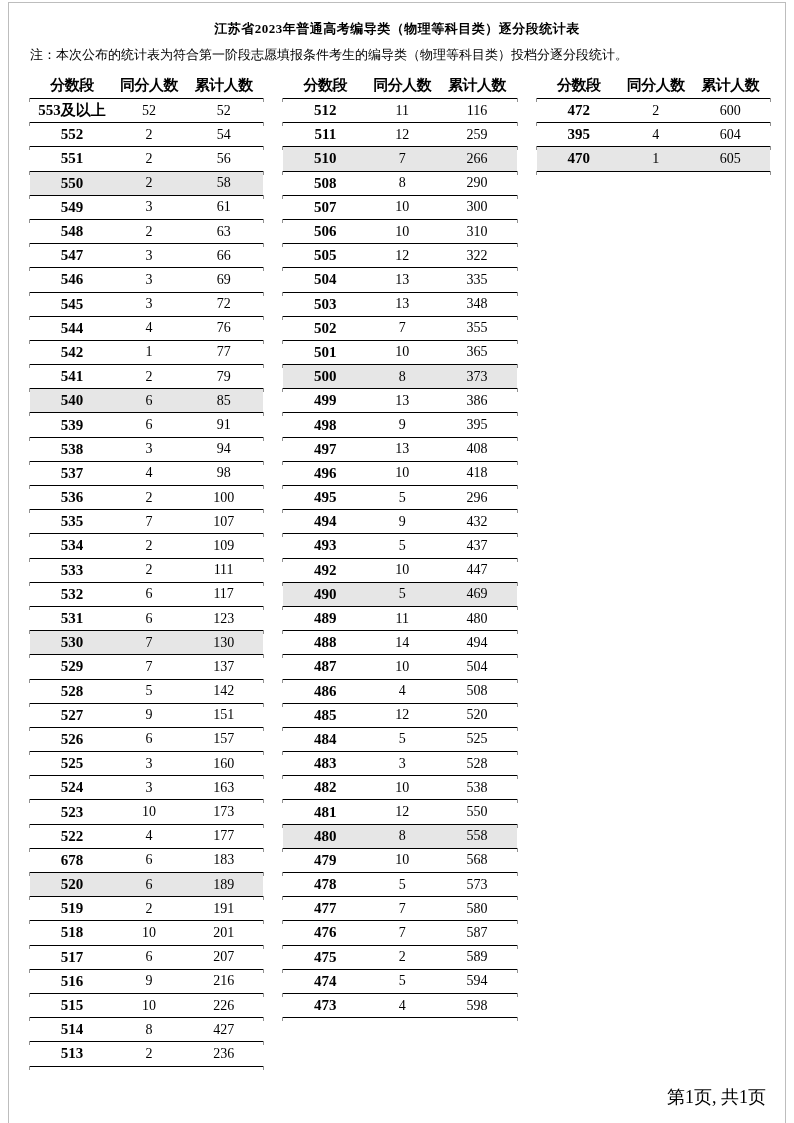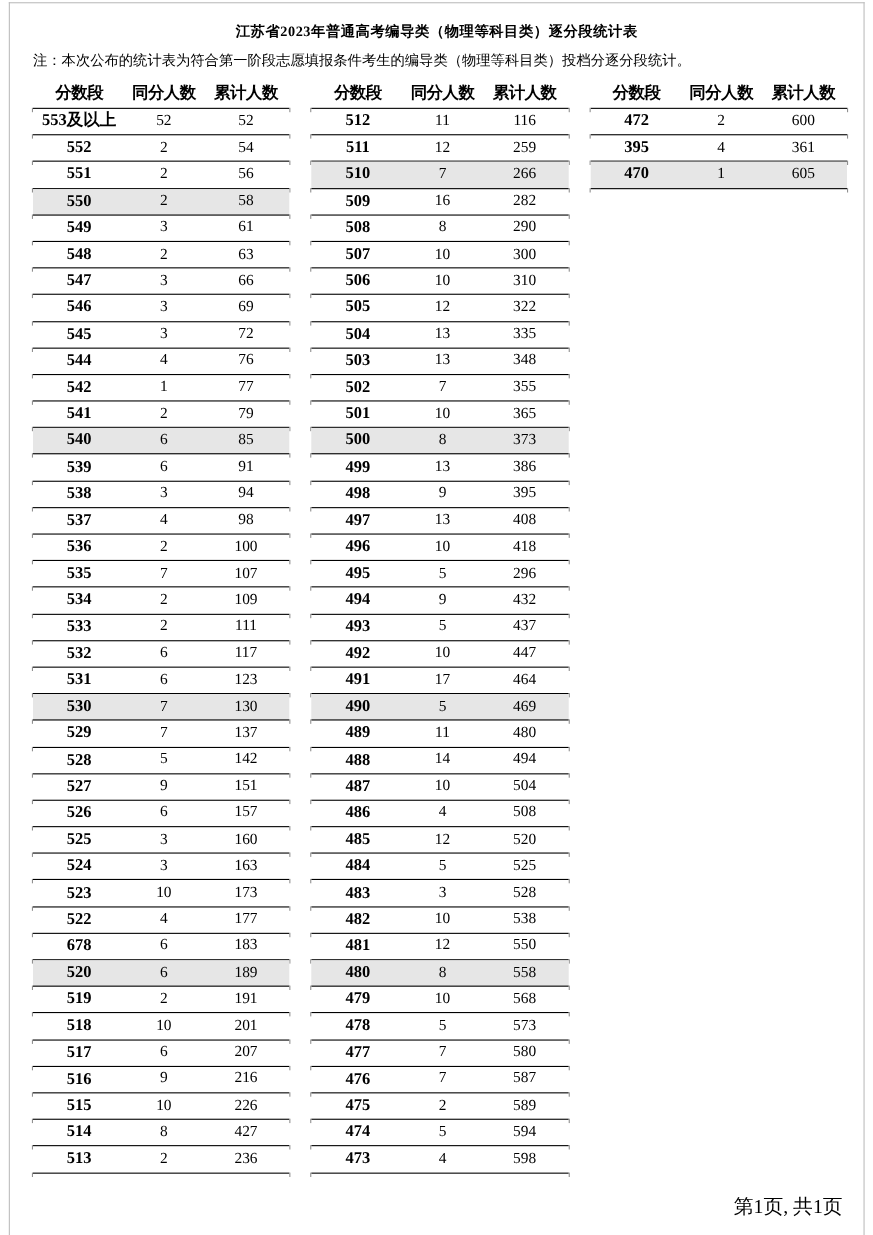--- a/index.html
+++ b/index.html
@@ -306,25 +306,20 @@
         <div class="cell score-cell">511</div>
         <div class="cell count-cell">12</div>
         <div class="cell cumulative-cell">259</div>
       </div>
       <div class="trow drow hl">
         <div class="cell score-cell">510</div>
         <div class="cell count-cell">7</div>
         <div class="cell cumulative-cell">266</div>
       </div>
       <div class="trow drow">
-        <div class="cell score-cell">509</div>
-        <div class="cell count-cell">16</div>
-        <div class="cell cumulative-cell">282</div>
-      </div>
-      <div class="trow drow">
         <div class="cell score-cell">508</div>
         <div class="cell count-cell">8</div>
         <div class="cell cumulative-cell">290</div>
       </div>
       <div class="trow drow">
         <div class="cell score-cell">507</div>
         <div class="cell count-cell">10</div>
         <div class="cell cumulative-cell">300</div>
       </div>
       <div class="trow drow">
@@ -394,25 +389,20 @@
       </div>
       <div class="trow drow">
         <div class="cell score-cell">493</div>
         <div class="cell count-cell">5</div>
         <div class="cell cumulative-cell">437</div>
       </div>
       <div class="trow drow">
         <div class="cell score-cell">492</div>
         <div class="cell count-cell">10</div>
         <div class="cell cumulative-cell">447</div>
-      </div>
-      <div class="trow drow">
-        <div class="cell score-cell">491</div>
-        <div class="cell count-cell">17</div>
-        <div class="cell cumulative-cell">464</div>
       </div>
       <div class="trow drow hl">
         <div class="cell score-cell">490</div>
         <div class="cell count-cell">5</div>
         <div class="cell cumulative-cell">469</div>
       </div>
       <div class="trow drow">
         <div class="cell score-cell">489</div>
         <div class="cell count-cell">11</div>
         <div class="cell cumulative-cell">480</div>
@@ -505,21 +495,21 @@
         <div class="cell hcell">累计人数</div>
       </div>
       <div class="trow drow">
         <div class="cell score-cell">472</div>
         <div class="cell count-cell">2</div>
         <div class="cell cumulative-cell">600</div>
       </div>
       <div class="trow drow">
         <div class="cell score-cell">395</div>
         <div class="cell count-cell">4</div>
-        <div class="cell cumulative-cell">361</div>
+        <div class="cell cumulative-cell">604</div>
       </div>
       <div class="trow drow hl">
         <div class="cell score-cell">470</div>
         <div class="cell count-cell">1</div>
         <div class="cell cumulative-cell">605</div>
       </div>
     </div>
 </div>
 
 <div class="footer">第1页, 共1页</div>

